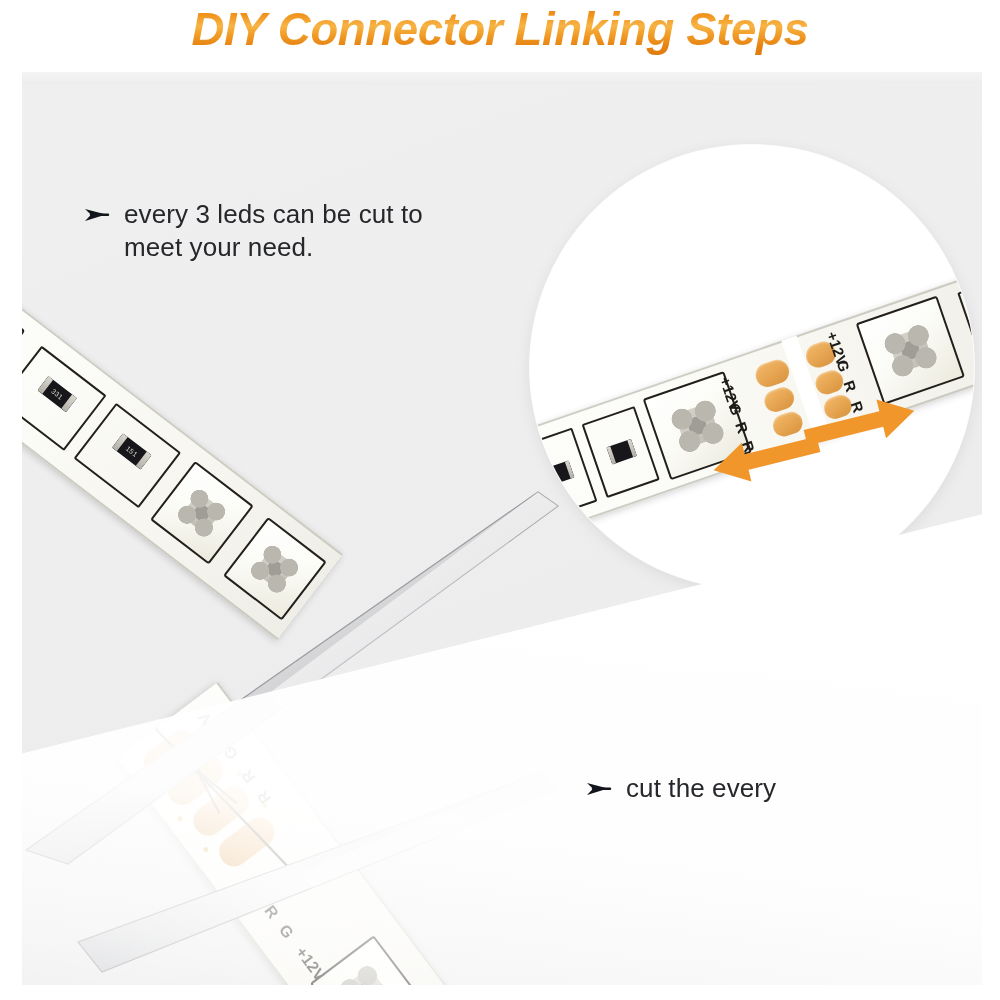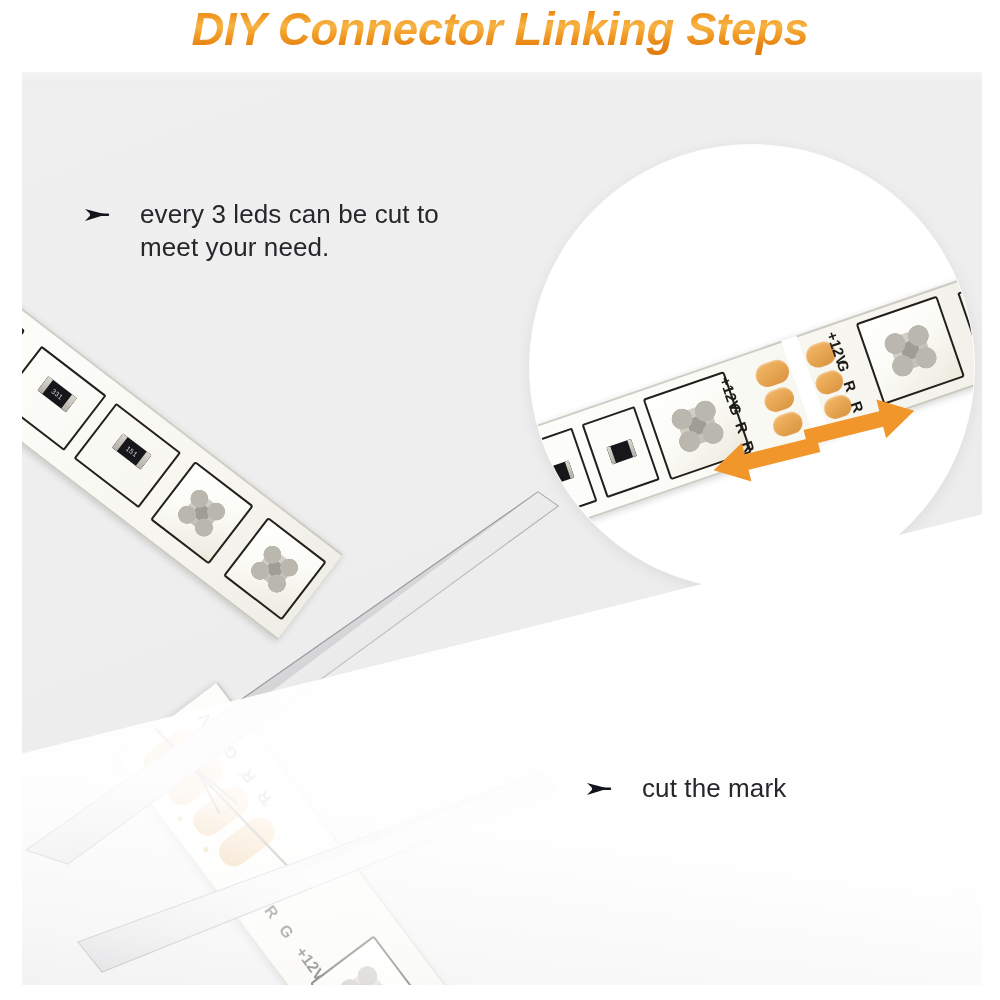--- a/index.html
+++ b/index.html
@@ -184,21 +184,21 @@
     background: #ffffff;
     box-shadow: 0 0 0 1px rgba(255,255,255,.9), 0 3px 14px rgba(140,140,140,.20);
     overflow: hidden;
   }
 
   
   .callout {
     position: absolute;
     display: flex;
     align-items: flex-start;
-    gap: 30px;
+    gap: 14px;
   }
   .bullet-arrow {
     flex: 0 0 auto;
     margin-top: 7px;
   }
   .callout-text {
     color: #26272b;
     font-family: "Liberation Sans", sans-serif;
     font-size: 26px;
     line-height: 1.28;
@@ -387,16 +387,16 @@
     </svg>
     <div class="callout-text">every 3 leds can be cut to
 meet your need.</div>
   </div>
 
   <div class="callout" style="left:586px; top:772px; width:320px;">
     <svg class="bullet-arrow" width="26" height="20" viewBox="0 0 26 20">
       <path d="M1 4 L22 9.6 L1 16 L7 9.8 Z" fill="#13151c"></path>
       <path d="M7 9.8 L24 9.8" stroke="#13151c" stroke-width="2.4" stroke-linecap="round"></path>
     </svg>
-    <div class="callout-text">cut the mark</div>
+    <div class="callout-text">cut the every</div>
   </div>
 
 </div>
 
 </body></html>

